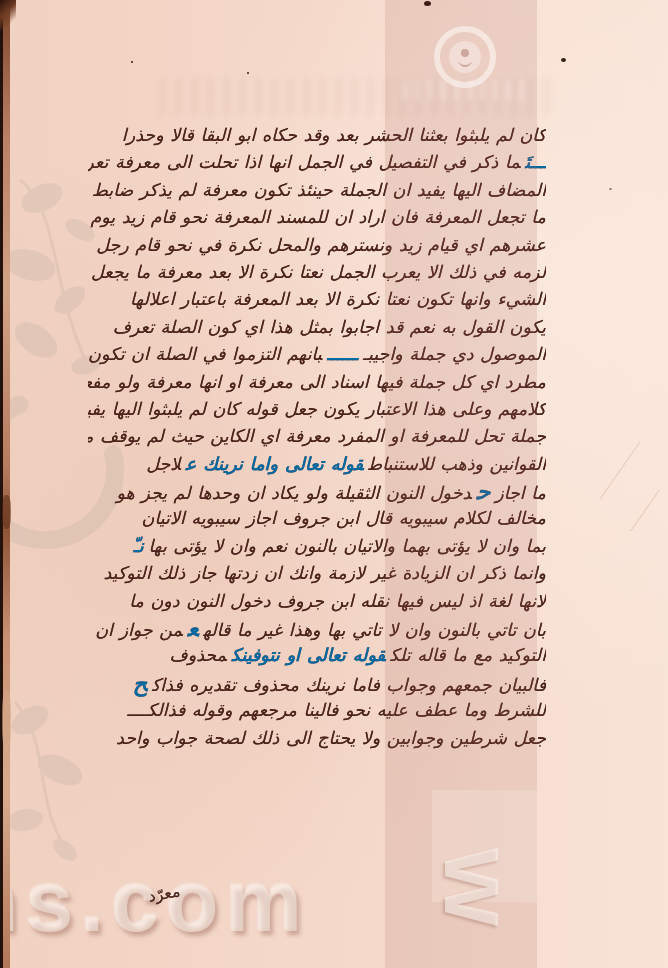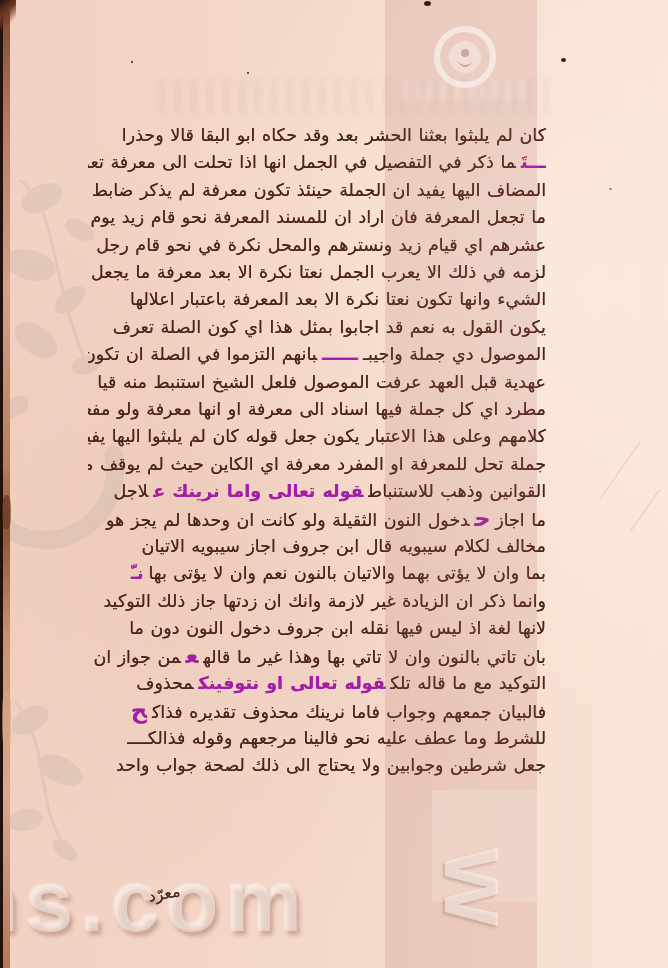--- a/index.html
+++ b/index.html
@@ -77,23 +77,23 @@
   .text-block{
     position:absolute;z-index:3;left:88px;top:122px;width:458px;height:748px;
     direction:rtl;overflow:hidden;
   }
   .t-line{
     height:27.4px;line-height:27.4px;white-space:nowrap;
     font-size:17.5px;word-spacing:1px;
     color:#4c241c;
     text-shadow:0 0 .5px rgba(76,36,28,.85);
   }
-  .seg{display:inline;}
+  .seg{display:inline;font-style:italic;}
   .seg + .seg{margin-right:5px;}
-  .seg.red{color:#a21caf;font-weight:bold;text-shadow:0 0 .5px rgba(178,60,37,.8);}
+  .seg.red{color:#0369a1;font-weight:bold;text-shadow:0 0 .5px rgba(178,60,37,.8);}
   .seg.lg{font-size:22px;}
   
   .catchword{
     position:absolute;z-index:3;left:148px;top:884px;
     direction:rtl;font-size:16px;color:rgba(74,35,27,.9);
     transform:rotate(-10deg);
     text-shadow:0 0 .5px rgba(74,35,27,.8);
   }
   
   .speck{position:absolute;z-index:7;border-radius:50%;background:#3a1c12;}
@@ -143,26 +143,25 @@
   <div class="text-block">
       <div class="t-line"><span class="seg ink">كان لم يلبثوا بعثنا الحشر بعد وقد حكاه ابو البقا قالا وحذرا</span></div>
       <div class="t-line"><span class="seg red">ـــتَ</span><span class="seg ink">ما ذكر في التفصيل في الجمل انها اذا تحلت الى معرفة تعرف</span></div>
       <div class="t-line"><span class="seg ink">المضاف اليها يفيد ان الجملة حينئذ تكون معرفة لم يذكر ضابط</span></div>
       <div class="t-line"><span class="seg ink">ما تجعل المعرفة فان اراد ان للمسند المعرفة نحو قام زيد يوم</span></div>
       <div class="t-line"><span class="seg ink">عشرهم اي قيام زيد ونسترهم والمحل نكرة في نحو قام رجل</span></div>
       <div class="t-line"><span class="seg ink">لزمه في ذلك الا يعرب الجمل نعتا نكرة الا بعد معرفة ما يجعل</span></div>
       <div class="t-line"><span class="seg ink">الشيء وانها تكون نعتا نكرة الا بعد المعرفة باعتبار اعلالها</span></div>
       <div class="t-line"><span class="seg ink">يكون القول به نعم قد اجابوا بمثل هذا اي كون الصلة تعرف</span></div>
       <div class="t-line"><span class="seg ink">الموصول دي جملة واجيبـ</span><span class="seg red">ــــــ</span><span class="seg ink">بانهم التزموا في الصلة ان تكون</span></div>
-      <div class="t-line"><span class="seg ink">عهدية قبل العهد عرفت الموصول فلعل الشيخ استنبط منه قيا</span></div>
       <div class="t-line"><span class="seg ink">مطرد اي كل جملة فيها اسناد الى معرفة او انها معرفة ولو مفعولا</span></div>
       <div class="t-line"><span class="seg ink">كلامهم وعلى هذا الاعتبار يكون جعل قوله كان لم يلبثوا اليها يفيد</span></div>
       <div class="t-line"><span class="seg ink">جملة تحل للمعرفة او المفرد معرفة اي الكاين حيث لم يوقف مع</span></div>
       <div class="t-line"><span class="seg ink">القوانين وذهب للاستنباط</span><span class="seg red">قوله تعالى واما نرينك ع</span><span class="seg ink">لاجل</span></div>
-      <div class="t-line"><span class="seg ink">ما اجاز</span><span class="seg red lg">ح</span><span class="seg ink">دخول النون الثقيلة ولو كانت ان وحدها لم يجز هو</span></div>
+      <div class="t-line"><span class="seg ink">ما اجاز</span><span class="seg red lg">ح</span><span class="seg ink">دخول النون الثقيلة ولو يكاد ان وحدها لم يجز هو</span></div>
       <div class="t-line"><span class="seg ink">مخالف لكلام سيبويه قال ابن جروف اجاز سيبويه الاتيان</span></div>
       <div class="t-line"><span class="seg ink">بما وان لا يؤتى بهما والاتيان بالنون نعم وان لا يؤتى بها</span><span class="seg red">نـّ</span></div>
       <div class="t-line"><span class="seg ink">وانما ذكر ان الزيادة غير لازمة وانك ان زدتها جاز ذلك التوكيد</span></div>
       <div class="t-line"><span class="seg ink">لانها لغة اذ ليس فيها نقله ابن جروف دخول النون دون ما</span></div>
       <div class="t-line"><span class="seg ink">بان تاتي بالنون وان لا تاتي بها وهذا غير ما قاله</span><span class="seg red lg">ع</span><span class="seg ink">من جواز ان</span></div>
       <div class="t-line"><span class="seg ink">التوكيد مع ما قاله تلك</span><span class="seg red">قوله تعالى او نتوفينك</span><span class="seg ink">محذوف</span></div>
       <div class="t-line"><span class="seg ink">فالبيان جمعهم وجواب فاما نرينك محذوف تقديره فذاك</span><span class="seg red lg">ح</span></div>
       <div class="t-line"><span class="seg ink">للشرط وما عطف عليه نحو فالينا مرجعهم وقوله فذالكــــ</span></div>
       <div class="t-line"><span class="seg ink">جعل شرطين وجوابين ولا يحتاج الى ذلك لصحة جواب واحد</span></div>
     </div>

